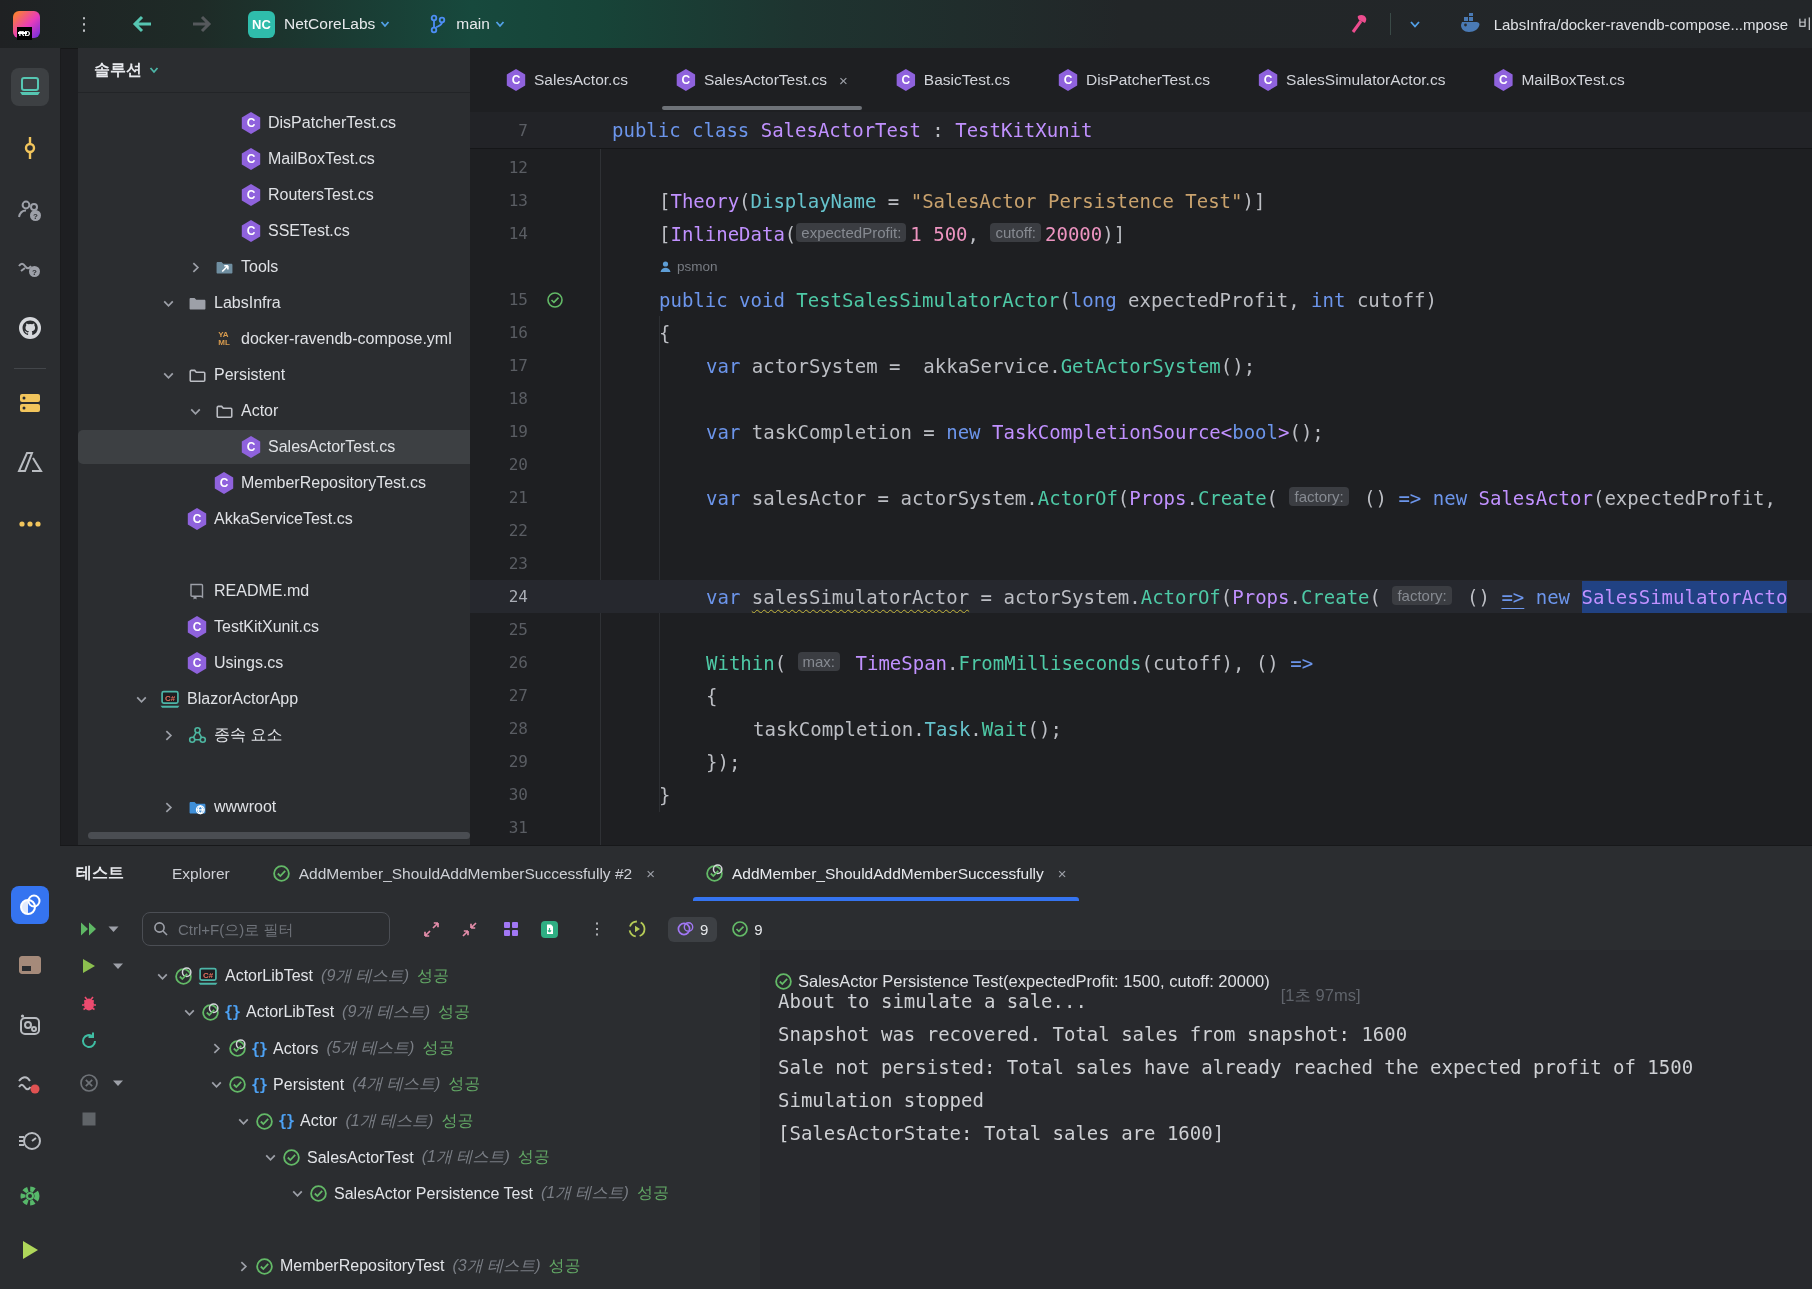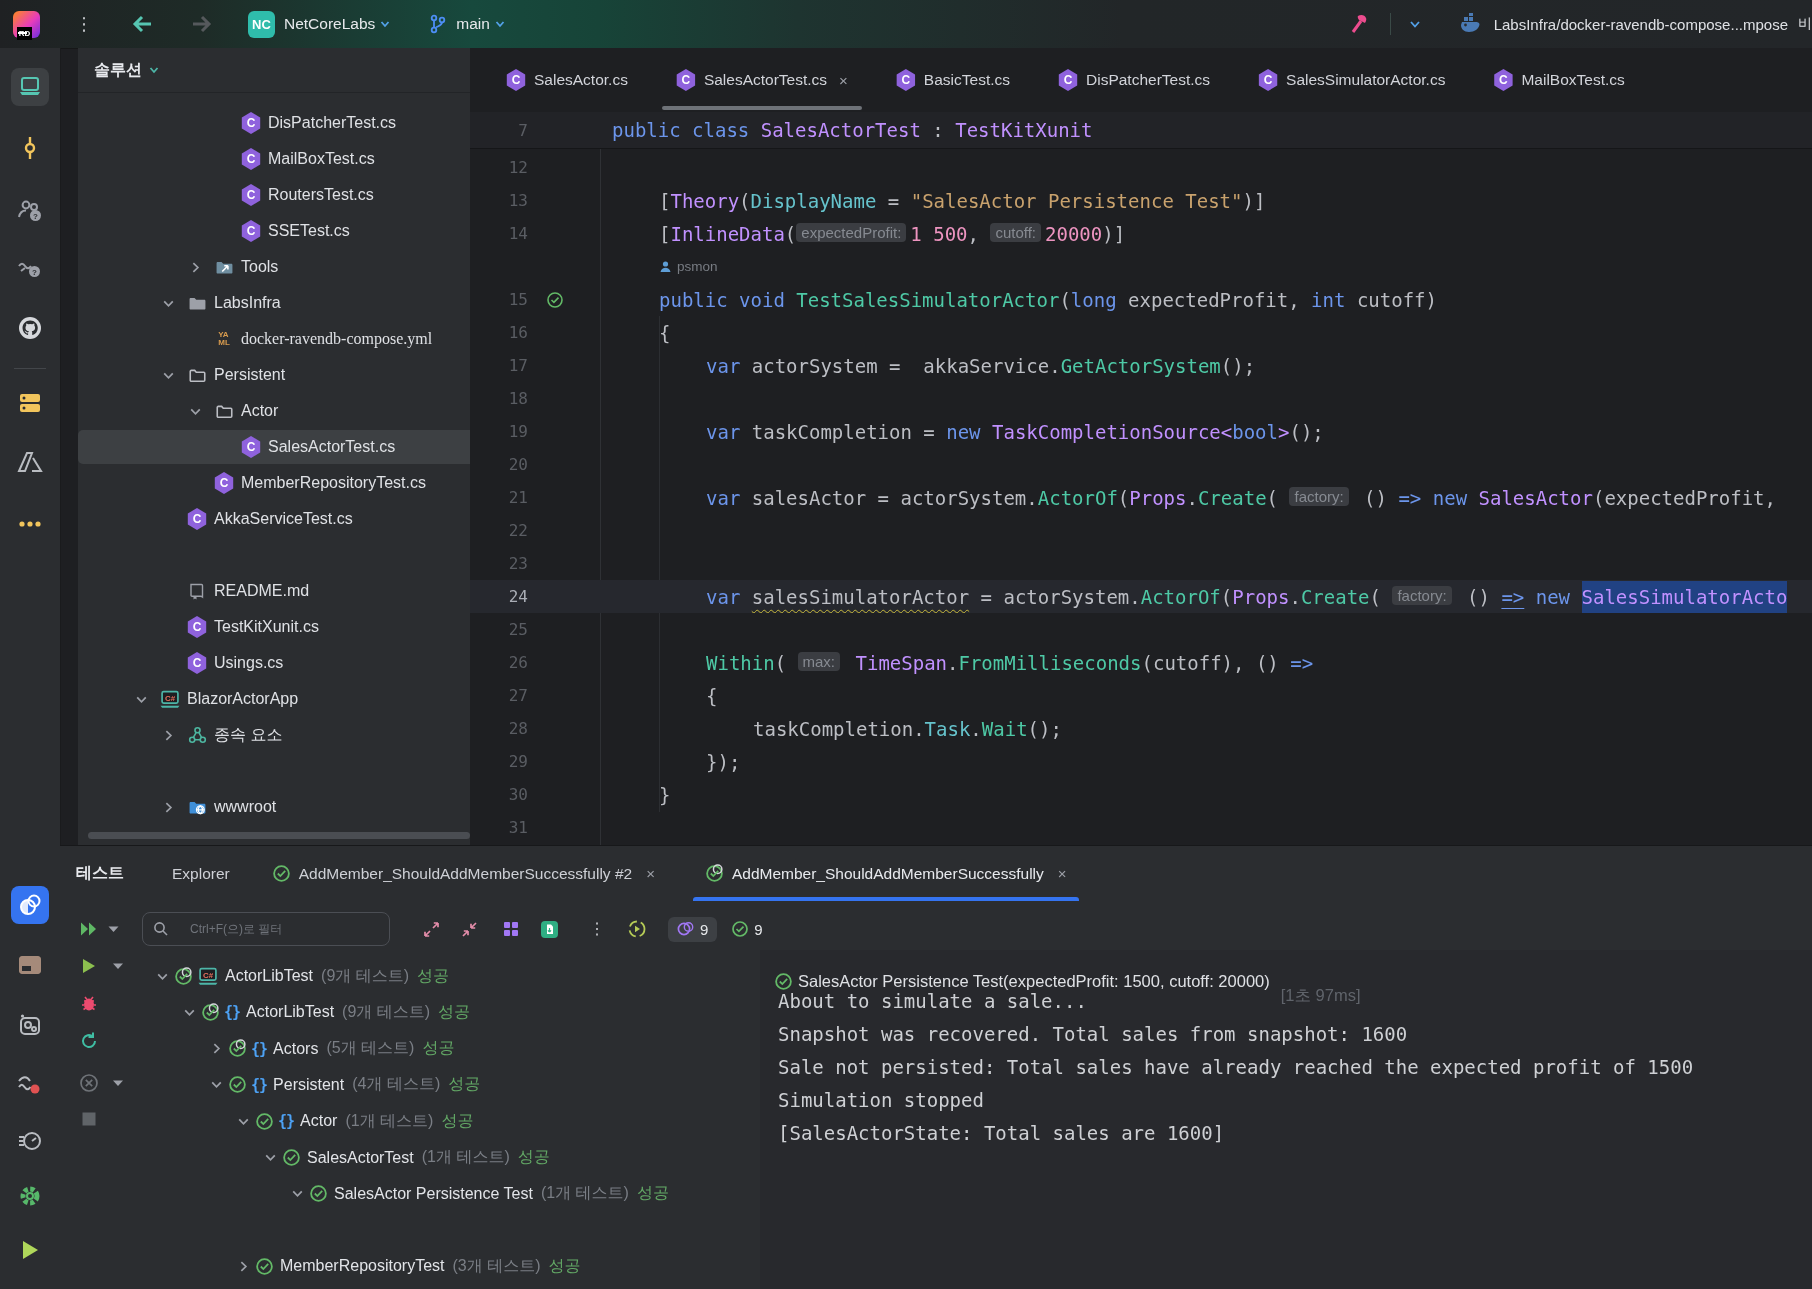--- a/index.html
+++ b/index.html
@@ -78,32 +78,32 @@
   #bpanel{left:60px;top:845px;width:1752px;height:444px;background:#2b2d30;border-top:1px solid #17181a;}
   #bp-header{height:55px;display:flex;align-items:center;}
   #bp-title{font-size:16px;font-weight:700;color:#e8eaee;margin-left:16px;}
   .btab{display:flex;align-items:center;gap:8px;font-size:15.5px;color:#ced0d6;height:55px;padding:0 12px;position:relative;}
   .btab.active{color:#e8eaee;}
   .btab.active::after{content:"";position:absolute;left:0;right:0;bottom:0;height:4px;background:#3574f0;border-radius:3px 3px 0 0;}
   .btab .x{color:#9da0a8;font-size:15px;margin-left:6px;}
   #bp-toolbar{position:absolute;left:0;top:55px;width:100%;height:56px;display:flex;align-items:center;}
   #filterbox{width:248px;height:34px;border:1px solid #4b4e54;border-radius:8px;display:flex;align-items:center;
     padding-left:10px;gap:7px;box-sizing:border-box;}
-  #filterbox input{background:transparent;border:none;outline:none;color:#8c9097;font-size:12px;width:190px;
-    font-family:"Liberation Sans",sans-serif;margin-left:12px;}
+  #filterbox input{background:transparent;border:none;outline:none;color:#8c9097;font-size:15px;width:190px;
+    font-family:"Liberation Sans",sans-serif;}
   #filterbox input::placeholder{color:#6f737a;}
   .tbtn{display:flex;align-items:center;justify-content:center;width:30px;height:30px;border-radius:6px;}
   .chip{display:flex;align-items:center;gap:5px;background:#3d4044;border-radius:6px;padding:4px 9px;font-size:15px;color:#e6e8eb;}
   .cnt{display:flex;align-items:center;gap:5px;font-size:15px;color:#e6e8eb;}
   #bp-lefttools{position:absolute;left:0;top:111px;width:70px;bottom:0;}
   .blt{position:absolute;transform:translate(-50%,-50%);display:flex;align-items:center;justify-content:center;}
   #testtree{position:absolute;left:70px;top:112px;width:630px;bottom:0;overflow:hidden;}
   .trow{position:absolute;left:5px;right:0;height:36px;display:flex;align-items:center;font-size:16px;color:#e2e4e8;}
   .trow.sel{background:#2e4d82;}
-  .trow .cntit{color:#7a7e85;margin-left:8px;white-space:nowrap;}
+  .trow .cntit{font-style:italic;color:#7a7e85;margin-left:8px;white-space:nowrap;}
   .trow .stat{color:#62a765;margin-left:8px;}
   .trow .tlbl{white-space:nowrap;margin-left:6px;}
   .trow .ticset{display:flex;align-items:center;gap:4px;margin-left:4px;}
   #console{position:absolute;left:700px;top:104px;right:0;bottom:0;background:#28292d;}
   #con-head{position:absolute;left:14px;top:6px;display:flex;align-items:center;gap:5px;font-size:16.5px;color:#dfe1e5;white-space:nowrap;}
   #con-dur{color:#60646b;margin-left:6px;margin-top:29px;}
   .conline{position:absolute;left:18px;font:19px "DejaVu Sans Mono",monospace;color:#ced0d4;white-space:pre;}
 </style>
 </head>
 <body>
@@ -333,21 +333,21 @@
             <path d="M1 3.6c0-.6.4-1 1-1h3.4l1.5 1.7H14c.6 0 1 .4 1 1v6.6c0 .6-.4 1-1 1H2c-.6 0-1-.4-1-1z" fill="#6f8ea0"></path>
             <path d="M6 11l5-5m0 0H7.8M11 6v3.2" stroke="#fff" stroke-width="1.4" fill="none"></path>
           </svg>
         </span>
         <span class="lbl" style="left: 163px;">Tools</span>
       </div>
       <div class="srow" style="top: 228px;">
         <span class="fic" style="left: 135px;">
           <span class="yamlic">YA<br>ML</span>
         </span>
-        <span class="lbl" style="left: 163px; font-family: Liberation Serif, serif;">docker-ravendb-compose.yml</span>
+        <span class="lbl" style="left: 163px;">docker-ravendb-compose.yml</span>
       </div>
       <div class="srow" style="top: 264px;">
         <span class="arr" style="left: 82px;">
           <svg width="15" height="15" viewBox="0 0 14 14">
             <path d="M3 5l4 4.2L11 5" fill="none" stroke="#9da0a8" stroke-width="1.6"></path>
           </svg>
         </span>
         <span class="fic" style="left: 108px;">
           <svg width="19" height="17" viewBox="0 0 16 15">
             <path d="M1.6 3.9c0-.5.4-.9.9-.9h3l1.4 1.6h6.6c.5 0 .9.4.9.9v6.2c0 .5-.4.9-.9.9h-11c-.5 0-.9-.4-.9-.9z" fill="none" stroke="#bcbec4" stroke-width="1.4"></path>

